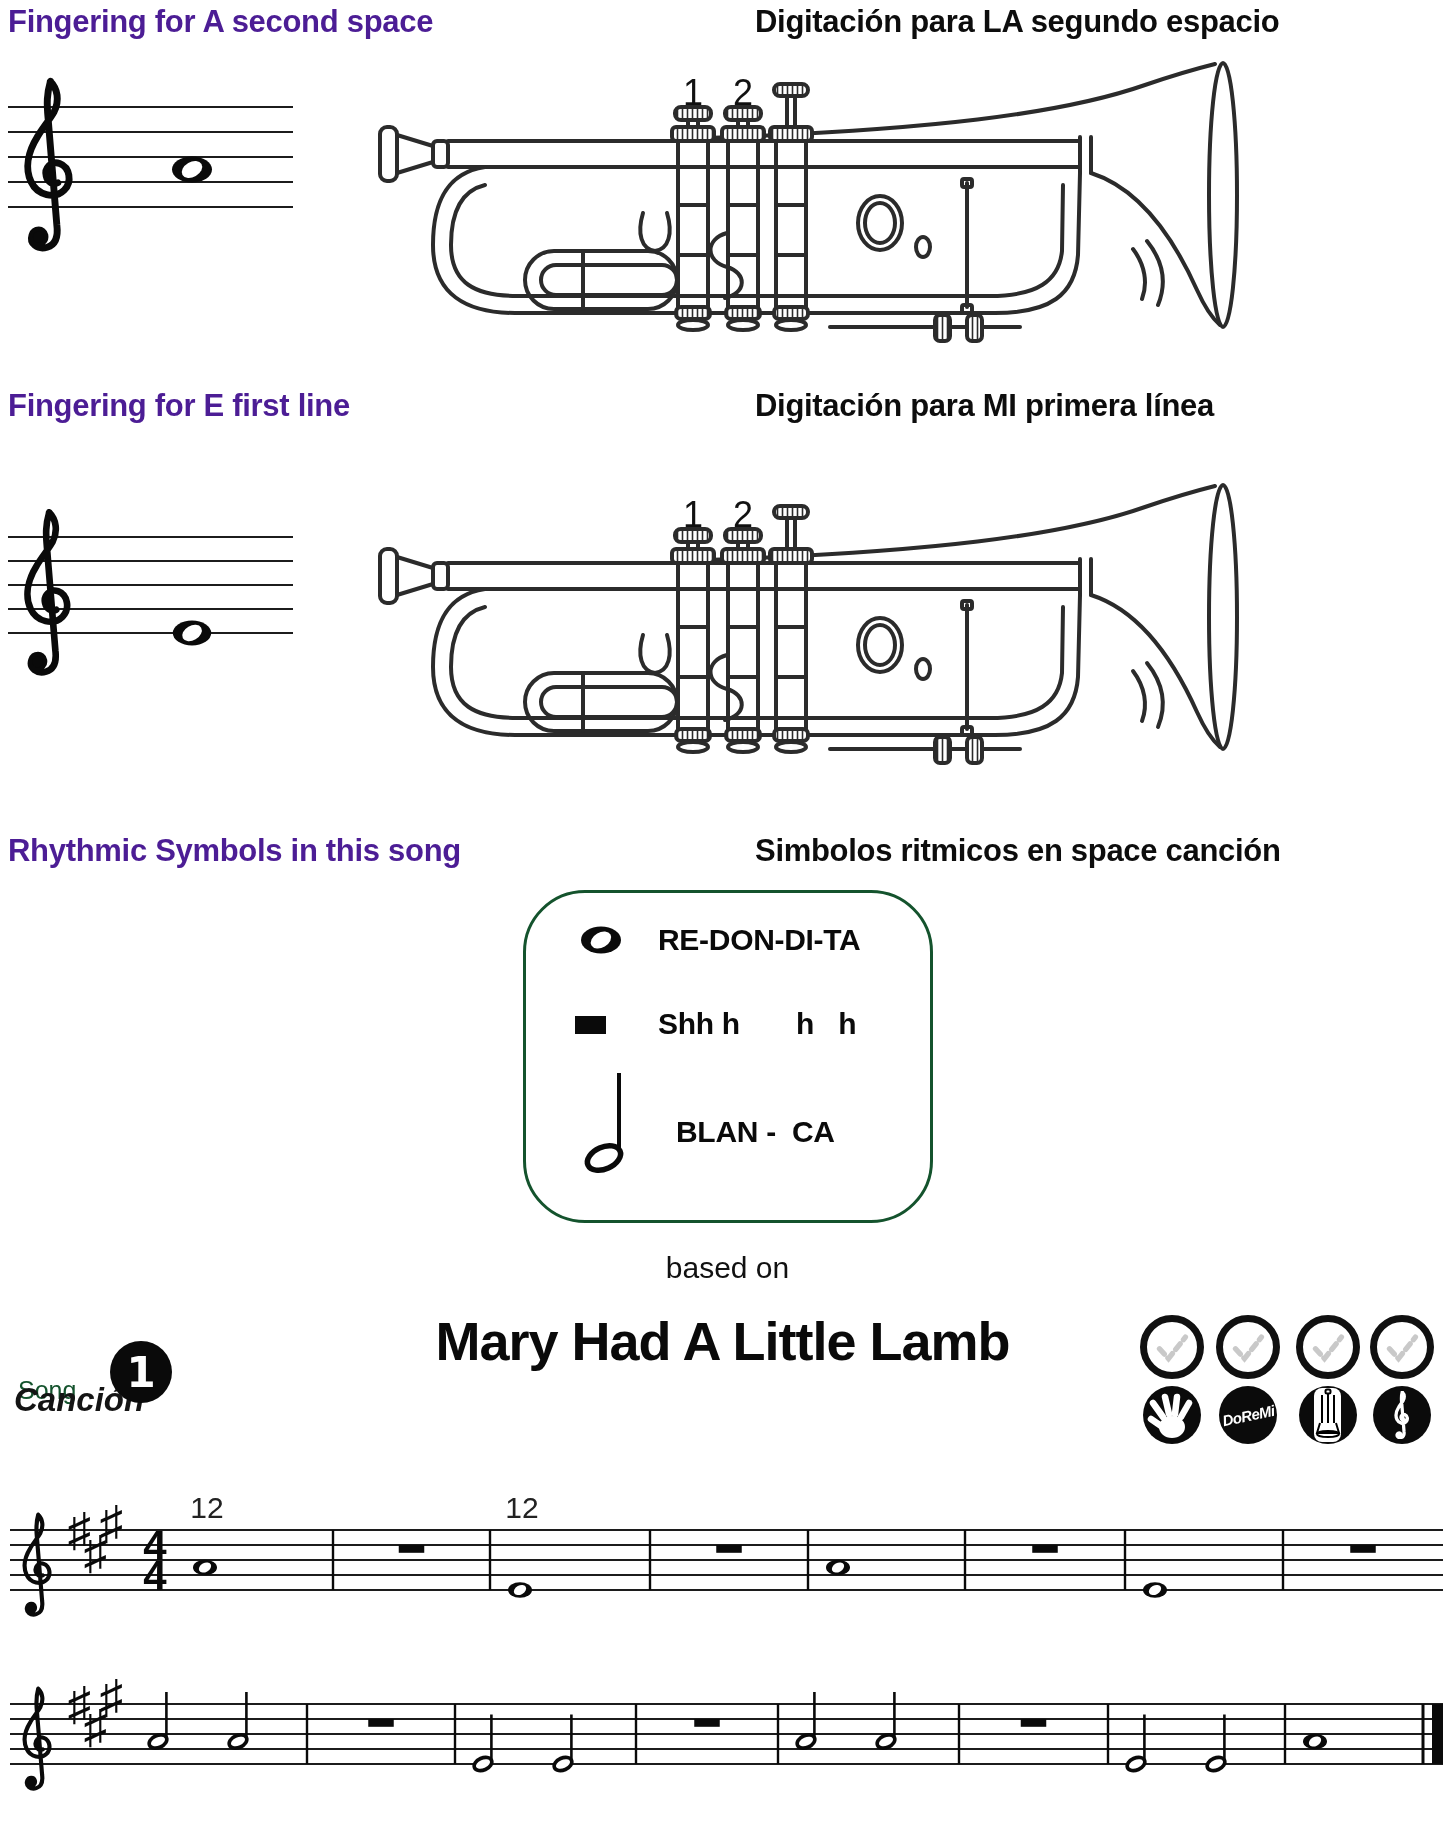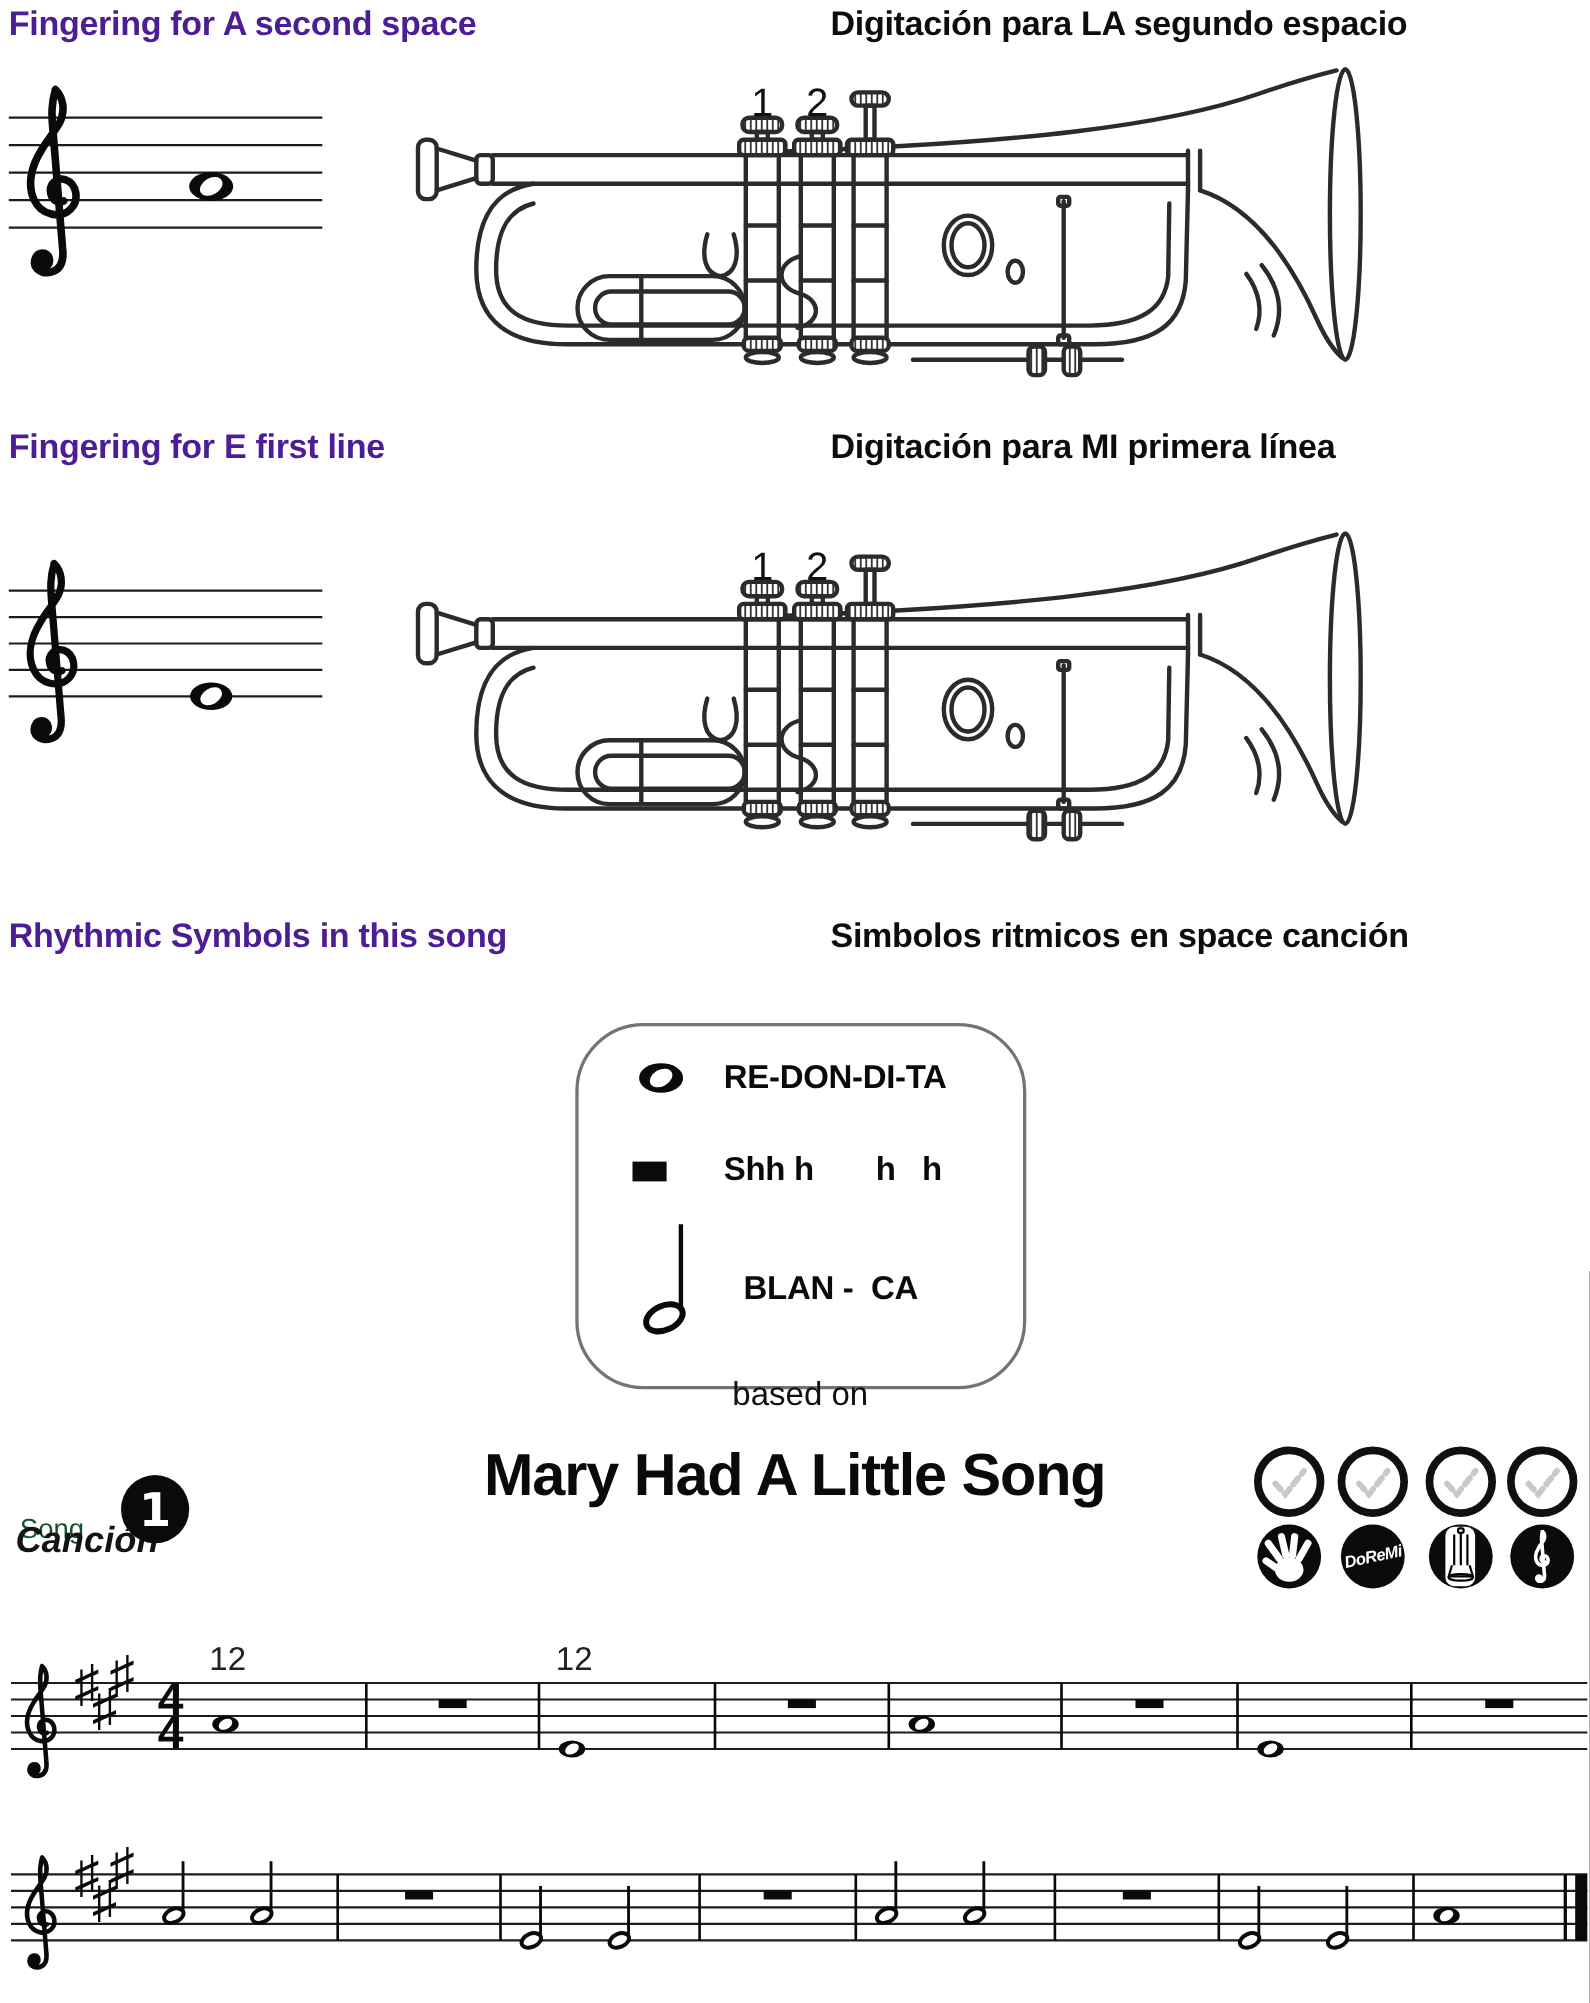--- a/index.html
+++ b/index.html
@@ -2,21 +2,21 @@
 <html><head>
 <meta charset="utf-8">
 <style>
   html,body{margin:0;padding:0;background:#777;}
   .page{position:relative;width:1445px;height:1821px;background:#ffffff;margin:0 auto;
         font-family:"Liberation Sans",sans-serif;color:#000;overflow:hidden;}
   .abs{position:absolute;}
   .h-en{font-weight:bold;font-size:31px;letter-spacing:-.3px;color:#4c1d95;white-space:nowrap;}
   .h-es{font-weight:bold;font-size:31px;letter-spacing:-.3px;color:#0d0d0d;white-space:nowrap;}
   .staff-svg,.trumpet-svg{position:absolute;overflow:visible;}
-  .rbox{position:absolute;left:523px;top:930px;width:404px;height:327px;border:3px solid #737373;border-radius:62px;}
+  .rbox{position:absolute;left:523px;top:890px;width:404px;height:327px;border:3px solid #14532d;border-radius:62px;}
   .rbox .lbl{position:absolute;font-weight:bold;font-size:30px;letter-spacing:-.3px;color:#0a0a0a;white-space:pre;}
   .rest-block{position:absolute;left:49px;top:123px;width:31px;height:18px;background:#0a0a0a;}
   .based-on{left:0;right:0;top:1251px;text-align:center;font-size:30px;color:#111;padding-left:10px;}
   .song-title{left:0;right:0;top:1310px;text-align:center;font-size:54px;font-weight:bold;letter-spacing:-1px;color:#0a0a0a;}
   .song-label{left:18px;top:1376px;font-size:25px;color:#14532d;}
   .cancion-label{left:14px;top:1381px;font-size:33px;font-weight:bold;font-style:italic;color:#141414;}
   .badge{left:110px;top:1341px;width:62px;height:62px;background:#0a0a0a;border-radius:50%;
          display:flex;align-items:center;justify-content:center;}
   .badge span{color:#fff;font-size:42px;font-weight:bold;font-family:"DejaVu Sans",sans-serif;}
   .check-circle{position:absolute;width:50px;height:50px;border:7px solid #101010;border-radius:50%;background:#fff;}
@@ -148,21 +148,21 @@
     <div class="lbl" style="left:132px;top:114px">Shh h       h   h</div>
 
     <svg class="abs" style="left:55px;top:170px" width="60" height="115" viewBox="0 0 60 115">
       <line x1="38" y1="10" x2="38" y2="92" stroke="#0a0a0a" stroke-width="4"></line>
       <ellipse cx="23" cy="95" rx="17.5" ry="11" fill="#fff" stroke="#0a0a0a" stroke-width="5.5" transform="rotate(-24 23 95)"></ellipse>
     </svg>
     <div class="lbl" style="left:150px;top:222px">BLAN -  CA</div>
   </div>
 
   <div class="abs based-on">based on</div>
-  <div class="abs song-title">Mary Had A Little Song</div>
+  <div class="abs song-title">Mary Had A Little Lamb</div>
   <div class="abs song-label">Song</div>
   <div class="abs cancion-label">Canción</div>
   <div class="abs badge">
     <span>1</span>
   </div>
 
   <div class="check-circle" style="left:1140px;top:1315px">
     <svg width="50" height="50" viewBox="0 0 56 56">
         <polyline points="14,30 24,41 43,17" fill="none" stroke="#c9c9c9" stroke-width="6" stroke-dasharray="8 6" stroke-linecap="round"></polyline>
       </svg>

